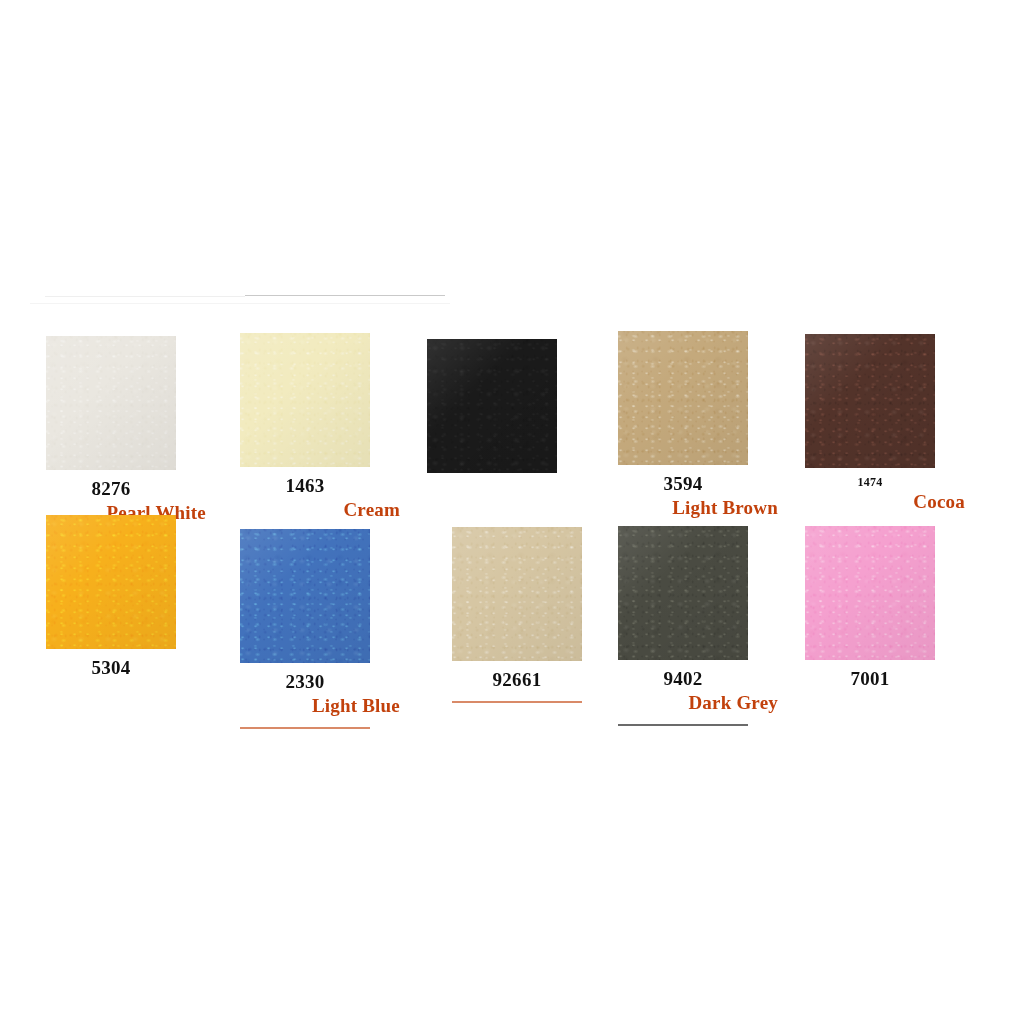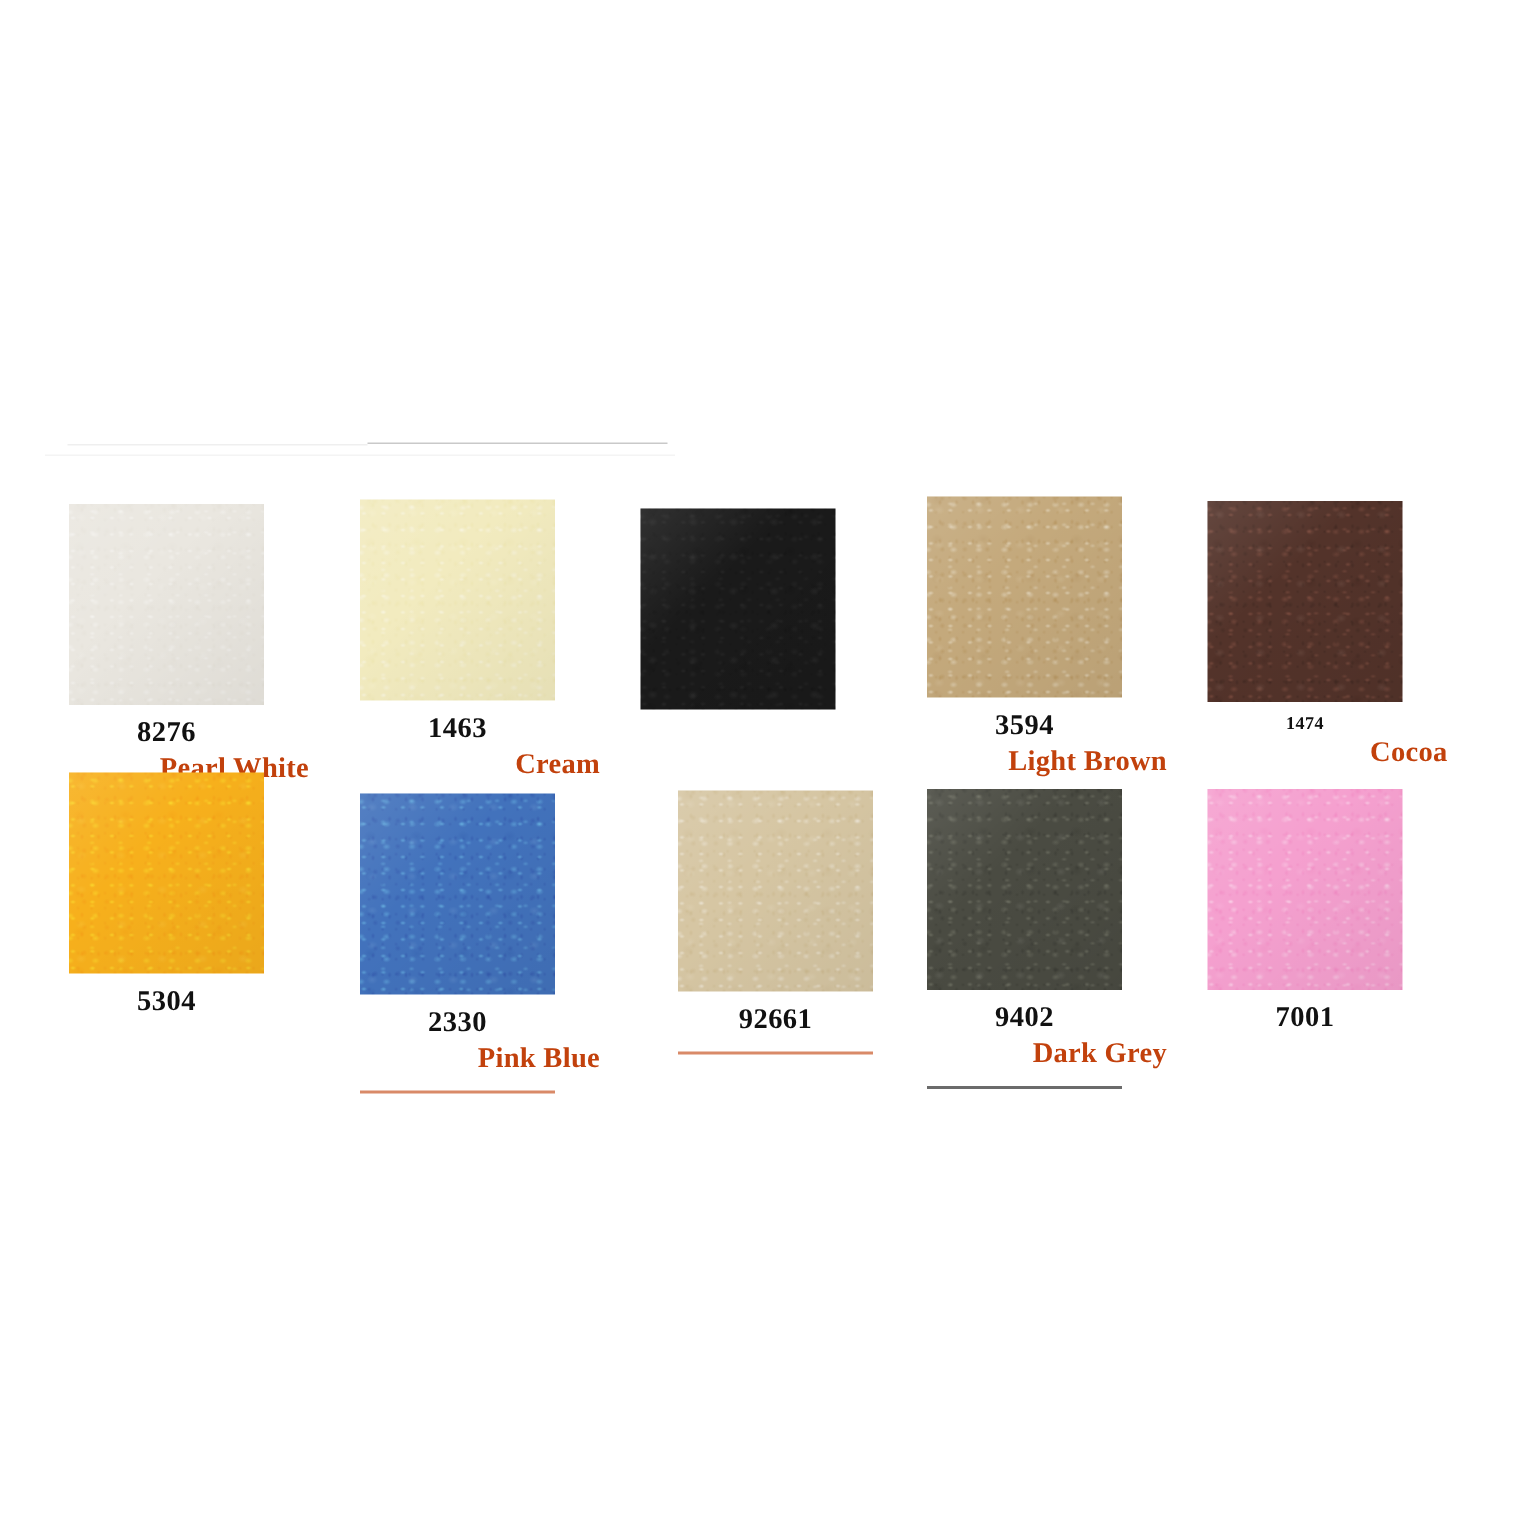--- a/index.html
+++ b/index.html
@@ -172,21 +172,21 @@
     <div class="code">5304</div>
   </div>
 
   <div class="swatch-cell" style="left:210px; top:529px;">
     <div class="swatch" style="background-color: rgb(66, 114, 188);">
       <div class="grain"></div>
       <div class="grain2"></div>
       <div class="sheen"></div>
     </div>
     <div class="code">2330</div>
-    <div class="name">Pink Blue</div>
+    <div class="name">Light Blue</div>
     <div class="underline" id="rule-light-blue" style="background-color: rgb(217, 138, 104);"></div>
   </div>
 
   <div class="swatch-cell" style="left:422px; top:527px;">
     <div class="swatch" style="background-color: rgb(214, 198, 163);">
       <div class="grain"></div>
       <div class="grain2"></div>
       <div class="sheen"></div>
     </div>
     <div class="code">92661</div>

